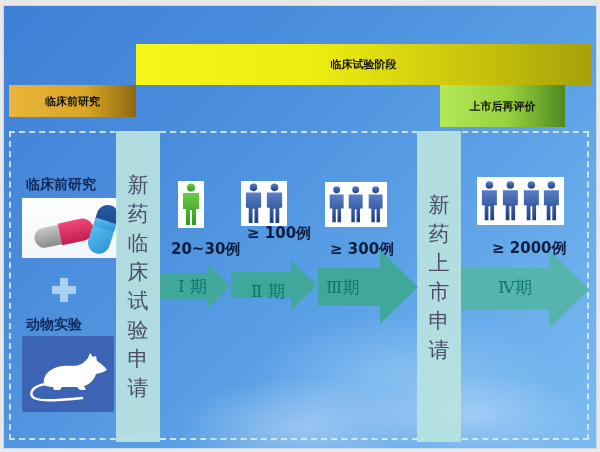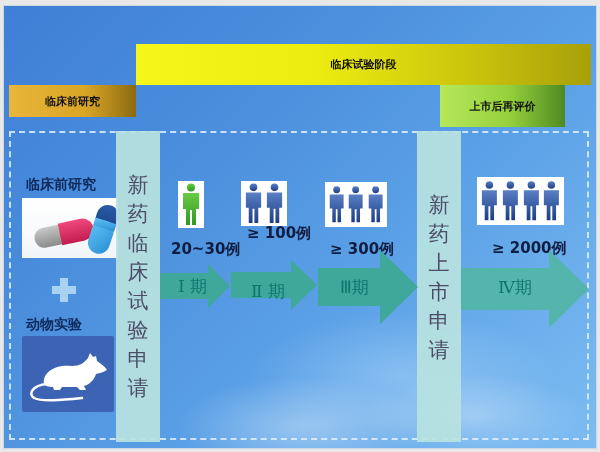--- a/index.html
+++ b/index.html
@@ -254,20 +254,20 @@
 <div class="arrow" style="left:231px; top:260px; width:86px; height:50px;">
   <svg width="86" height="50" viewBox="0 0 86 50">
       <path d="M0 12 H60 V0 L86 25 L60 50 V38 H0 Z" fill="#3fa89a"></path>
     </svg>
   <span class="phase" style="left:20px; top:20px;">Ⅱ 期</span>
 </div>
 <div class="arrow" style="left:318px; top:250px; width:100px; height:74px;">
   <svg width="100" height="74" viewBox="0 0 100 74">
       <path d="M0 18 H62 V0 L100 37 L62 74 V56 H0 Z" fill="#3fa89a"></path>
     </svg>
-  <span class="phase" style="left:22px; top:26px;font-family:Liberation Serif, serif;">Ⅲ期</span>
+  <span class="phase" style="left:8px; top:26px;">Ⅲ期</span>
 </div>
 <div class="arrow" style="left:461px; top:250px; width:128px; height:78px;">
   <svg width="128" height="78" viewBox="0 0 128 78">
       <path d="M0 18 H88 V0 L128 39 L88 78 V60 H0 Z" fill="#52b6a6" fill-opacity="0.9"></path>
     </svg>
   <span class="phase" style="left:37px; top:26px;">Ⅳ期</span>
 </div>
 
 </body></html>

